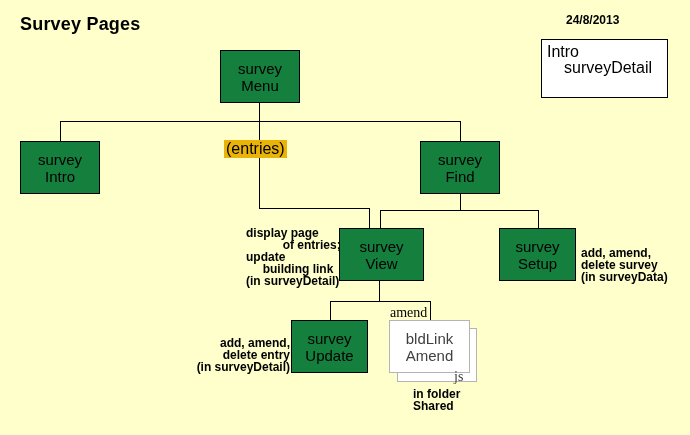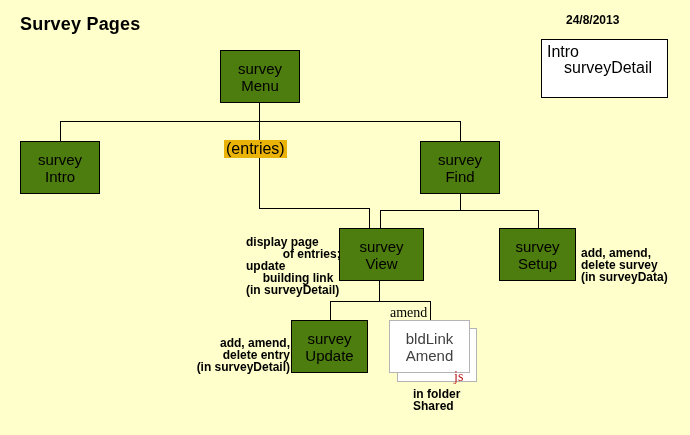--- a/index.html
+++ b/index.html
@@ -23,21 +23,21 @@
   
   .tables-box{
     position:absolute;left:541px;top:39px;width:127px;height:59px;
     background:#fff;border:1px solid #000;box-sizing:border-box;
     font-size:16px;line-height:16px;padding:4px 0 0 5px;
   }
   .tables-box .t-item{margin-left:17px;}
   
   .node{
     position:absolute;
-    background:#4d7c0f;border:1px solid #000;box-sizing:border-box;
+    background:#15803d;border:1px solid #000;box-sizing:border-box;
     display:flex;align-items:center;justify-content:center;
     font-size:15px;line-height:17px;text-align:center;
     white-space:pre-line;z-index:1;
   }
   .n-menu  {left:220px;top:50px; width:80px;height:53px;}
   .n-intro {left:20px; top:141px;width:80px;height:53px;}
   .n-find  {left:420px;top:141px;width:80px;height:53px;}
   .n-view  {left:339px;top:228px;width:85px;height:53px;}
   .n-setup {left:499px;top:228px;width:77px;height:53px;}
   .n-update{left:291px;top:320px;width:77px;height:53px;}
@@ -74,27 +74,27 @@
     display:flex;align-items:center;justify-content:center;
     font-size:15px;line-height:17px;text-align:center;
     color:#404040;white-space:pre-line;z-index:2;
   }
   .popup-caption{
     position:absolute;left:390px;top:305px;
     font-family:"Liberation Serif", serif;font-size:14px;z-index:3;
   }
   .popup-tag{
     position:absolute;left:454px;top:369px;
-    font-family:"Liberation Serif", serif;font-size:14px;color:#b91c1c;z-index:3;
+    font-family:"Liberation Serif", serif;font-size:14px;color:#404040;z-index:3;
   }
   
   .note{
     position:absolute;font-size:12px;font-weight:bold;line-height:12px;z-index:2;
   }
-  .note-view  {left:246px;top:227px;white-space:pre;margin-top:9px;}
+  .note-view  {left:246px;top:227px;white-space:pre;}
   .note-setup {left:581px;top:247px;white-space:pre-line;}
   .note-update{left:190px;top:337px;width:100px;text-align:right;white-space:pre-line;}
   .note-folder{left:413px;top:388px;width:80px;text-align:left;white-space:pre-line;}
 </style>
 </head>
 <body>
 
 <div id="page">
 
   <div class="title">Survey Pages</div>

